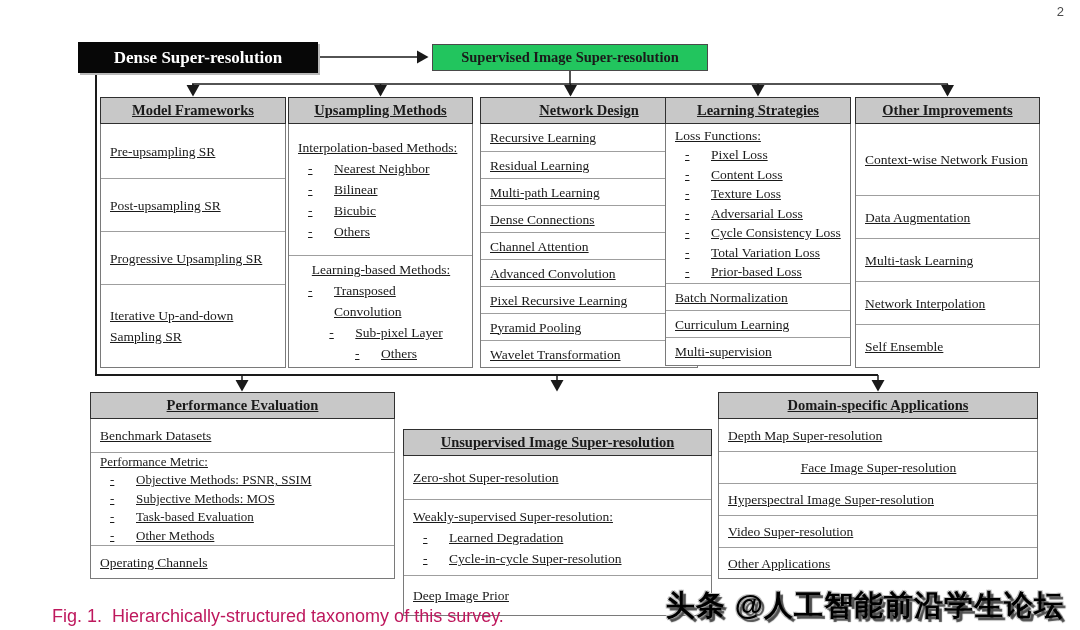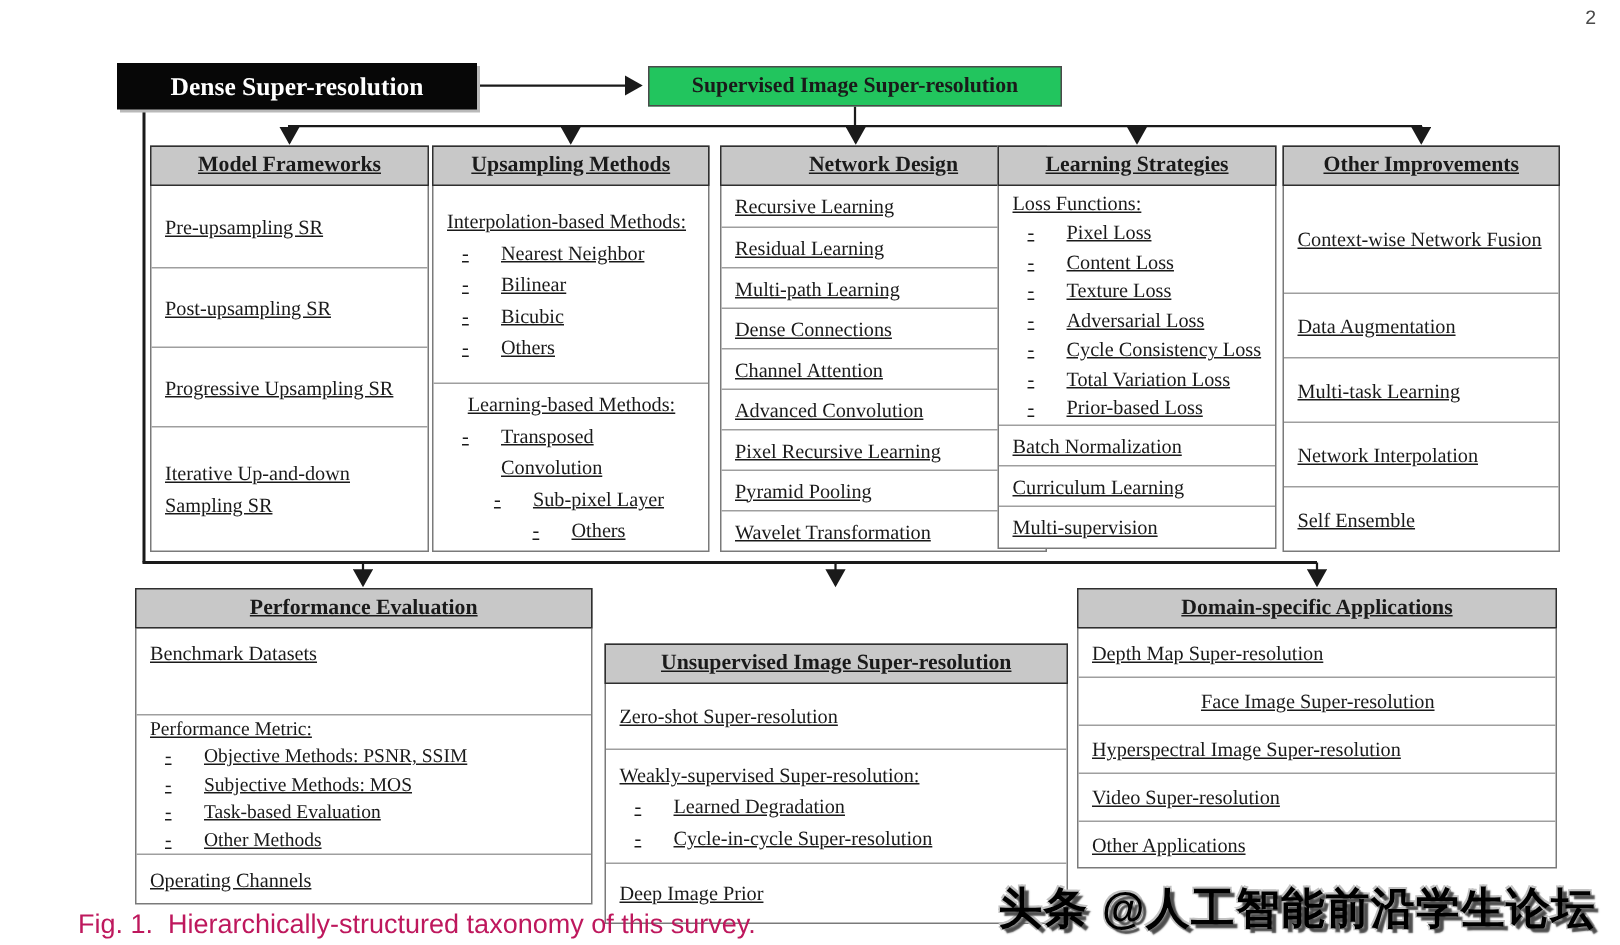--- a/index.html
+++ b/index.html
@@ -246,21 +246,21 @@
       </div>
   </div>
 
   <div class="bsec mid" style="left:90px;top:392px;width:305px;">
     <div class="col-header">
       <span>Performance Evaluation</span>
     </div>
     <div class="cell" style="height:33px;">
         <span>Benchmark Datasets</span>
       </div>
-    <div class="cell list" style="height:93px;margin-top:24px;">
+    <div class="cell list" style="height:93px;">
       <div class="cell-title">Performance Metric:</div>
       <div class="li">
           <span>Objective Methods: PSNR, SSIM</span>
         </div>
       <div class="li">
           <span>Subjective Methods: MOS</span>
         </div>
       <div class="li">
           <span>Task-based Evaluation</span>
         </div>

